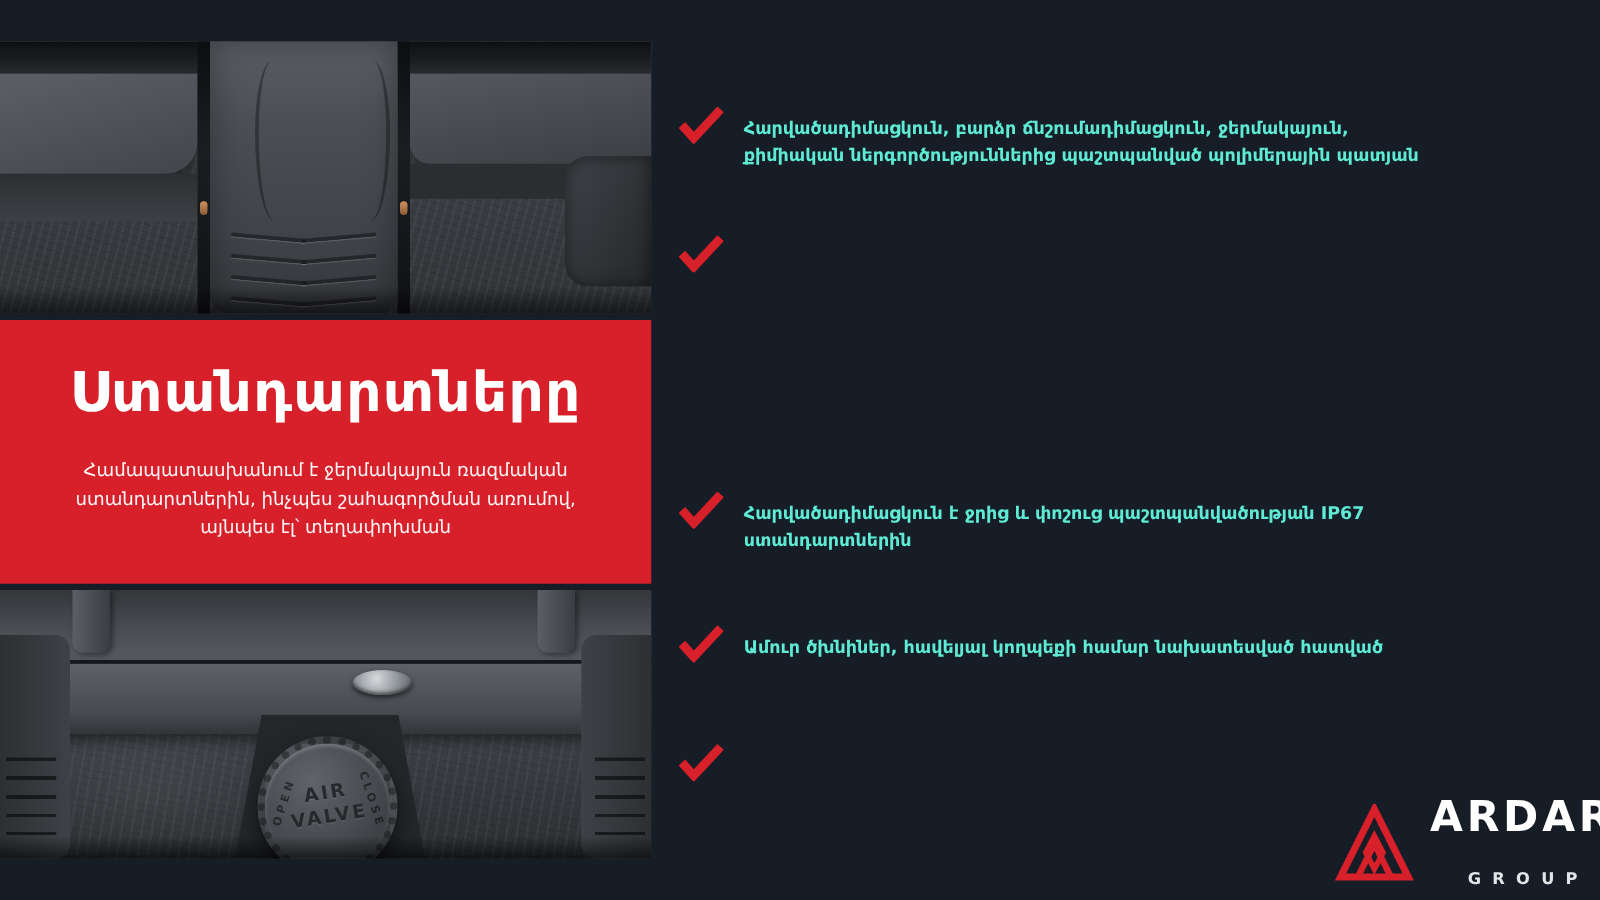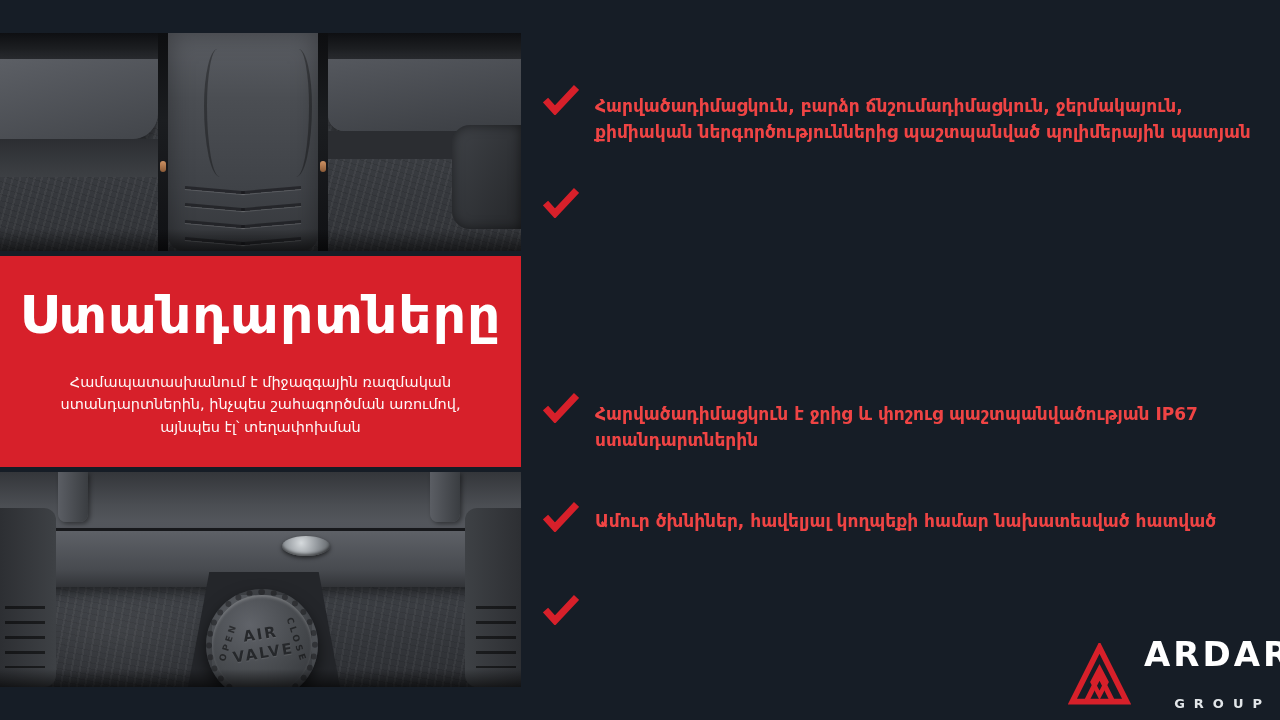--- a/index.html
+++ b/index.html
@@ -100,31 +100,31 @@
   .valve-side{position:absolute;font-size:9px;font-weight:bold;letter-spacing:3px;
     color:rgba(0,0,0,.5);}
   .valve-open{left:-4px;top:42px;transform:rotate(-72deg);}
   .valve-close{right:-8px;top:40px;transform:rotate(72deg);}
   .photo-bottom::after{content:"";position:absolute;left:0;bottom:0;width:100%;height:18px;
     background:linear-gradient(180deg,transparent,rgba(0,0,0,.6));}
 
   
   .title-card{position:absolute;left:0;top:256px;width:521px;height:211px;
     background:#d7202a;display:flex;flex-direction:column;align-items:center;justify-content:center;}
-  .title-card h1{margin:0;font-size:52px;font-weight:700;letter-spacing:1px;color:#fff;}
+  .title-card h1{margin:0;font-size:44px;font-weight:700;letter-spacing:1px;color:#fff;}
   .subtitle{margin:26px 10px 0;font-size:14.5px;line-height:1.55;text-align:center;
     color:rgba(255,255,255,.97);white-space:pre-line;}
 
   
   .features{position:absolute;left:543px;top:0;width:715px;height:720px;margin:0;padding:0;list-style:none;}
   .feature{position:absolute;left:0;display:flex;align-items:flex-start;gap:16px;}
   .f1{top:83px;} .f2{top:186px;} .f3{top:283px;} .f4{top:391px;} .f5{top:498px;align-items:center;} .f6{top:593px;}
   .check{flex:0 0 36px;width:36px;height:30px;margin-top:2px;}
-  .feature-text{margin:10px 0 0;font-size:17px;font-weight:700;line-height:1.55;
-    color:#ef4444;white-space:pre-line;max-width:660px;}
+  .feature-text{margin:10px 0 0;font-size:14px;font-weight:700;line-height:1.55;
+    color:#5eead4;white-space:pre-line;max-width:660px;}
 
   
   .logo{position:absolute;left:1068px;top:637px;display:flex;align-items:center;gap:13px;}
   .logo-icon{width:63px;height:63px;}
   .logo-text{display:flex;flex-direction:column;align-items:center;}
   .brand{font-size:34px;font-weight:800;letter-spacing:3px;line-height:1;color:#fff;}
   .brand-sub{margin-top:25px;font-size:13px;font-weight:700;letter-spacing:9px;
     text-indent:9px;color:#e2e6e9;}
 </style>
 </head>
@@ -146,21 +146,21 @@
     <div class="latch-big">
       <div class="chev chev1"></div>
       <div class="chev chev2"></div>
       <div class="chev chev3"></div>
       <div class="chev chev4"></div>
     </div>
   </div>
 
   <div class="title-card">
     <h1>Ստանդարտները</h1>
-    <p class="subtitle">Համապատասխանում է միջազգային ռազմական
+    <p class="subtitle">Համապատասխանում է ջերմակայուն ռազմական
 ստանդարտներին, ինչպես շահագործման առումով,
 այնպես էլ՝ տեղափոխման</p>
   </div>
 
   <div class="photo photo-bottom">
     <div class="rim"></div>
     <div class="ridge ridge-l"></div>
     <div class="ridge ridge-r"></div>
     <div class="flange"></div>
     <div class="grommet"></div>

